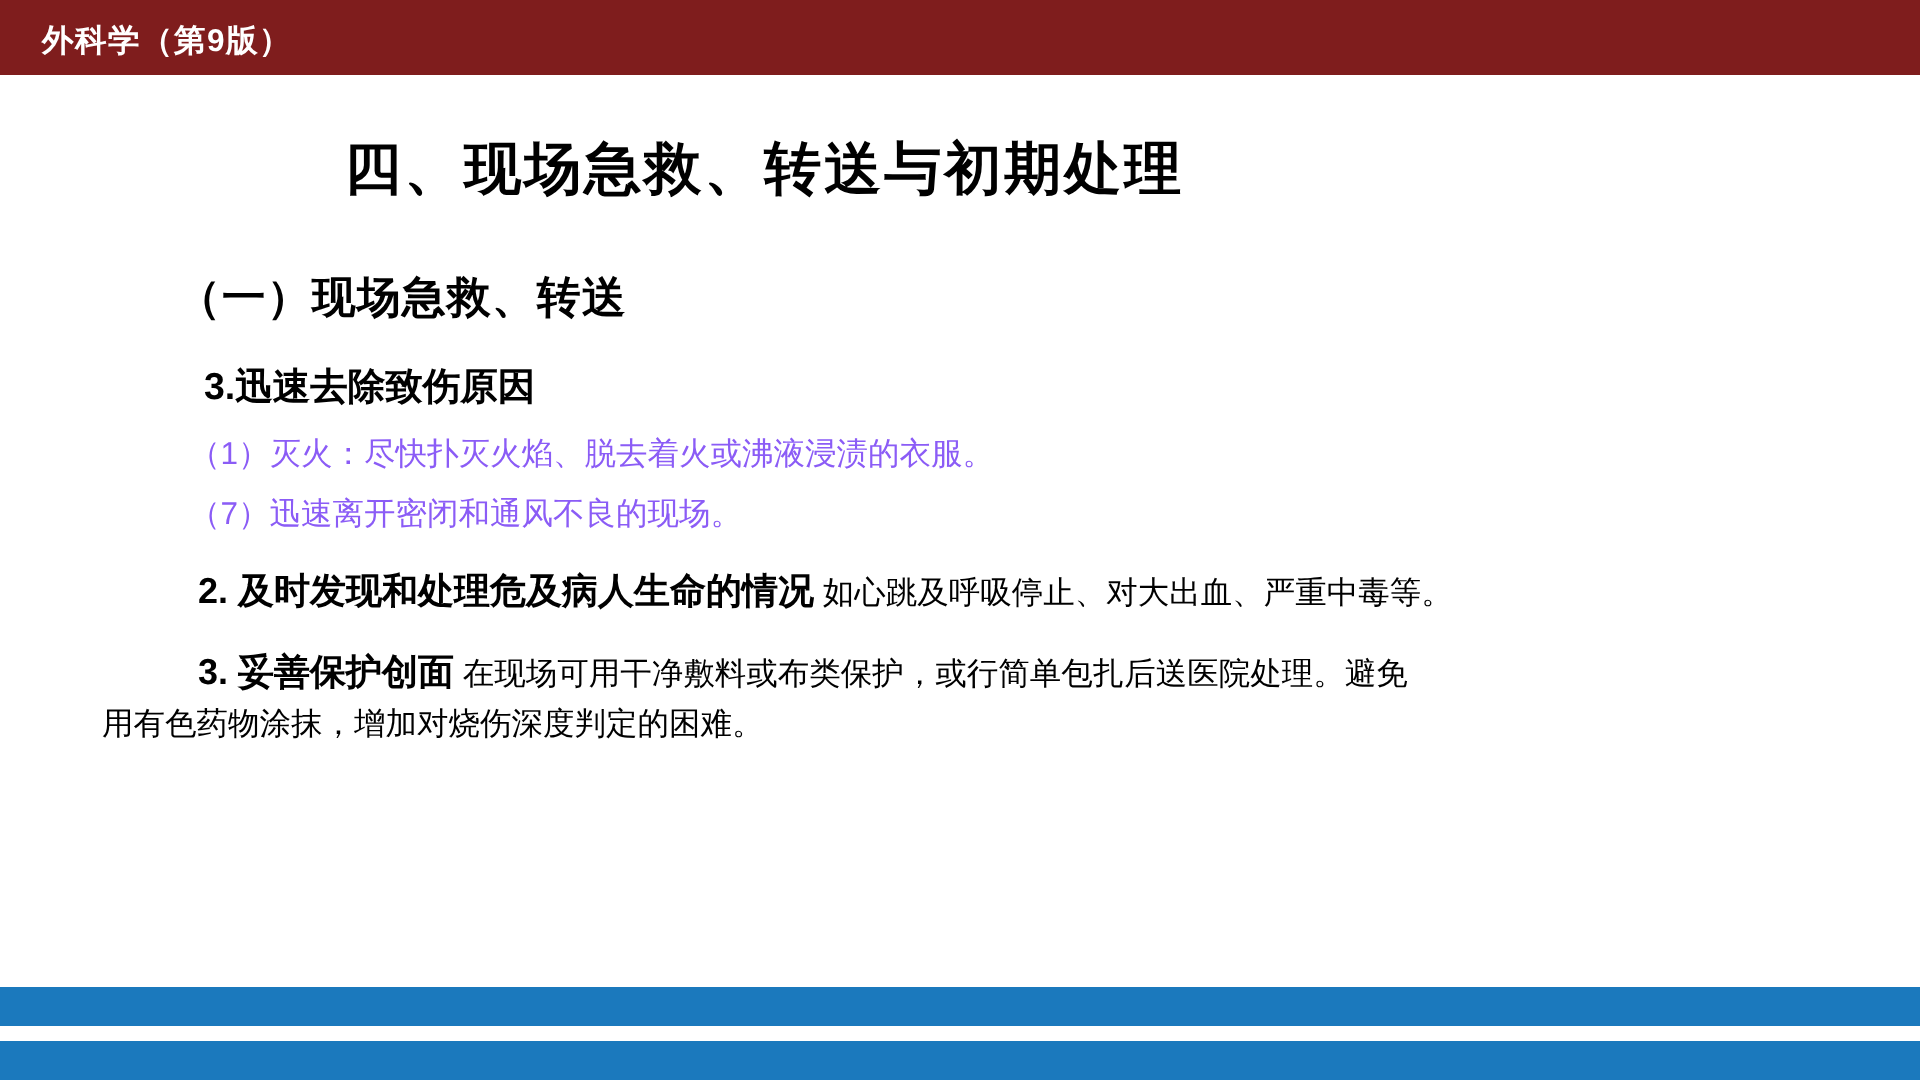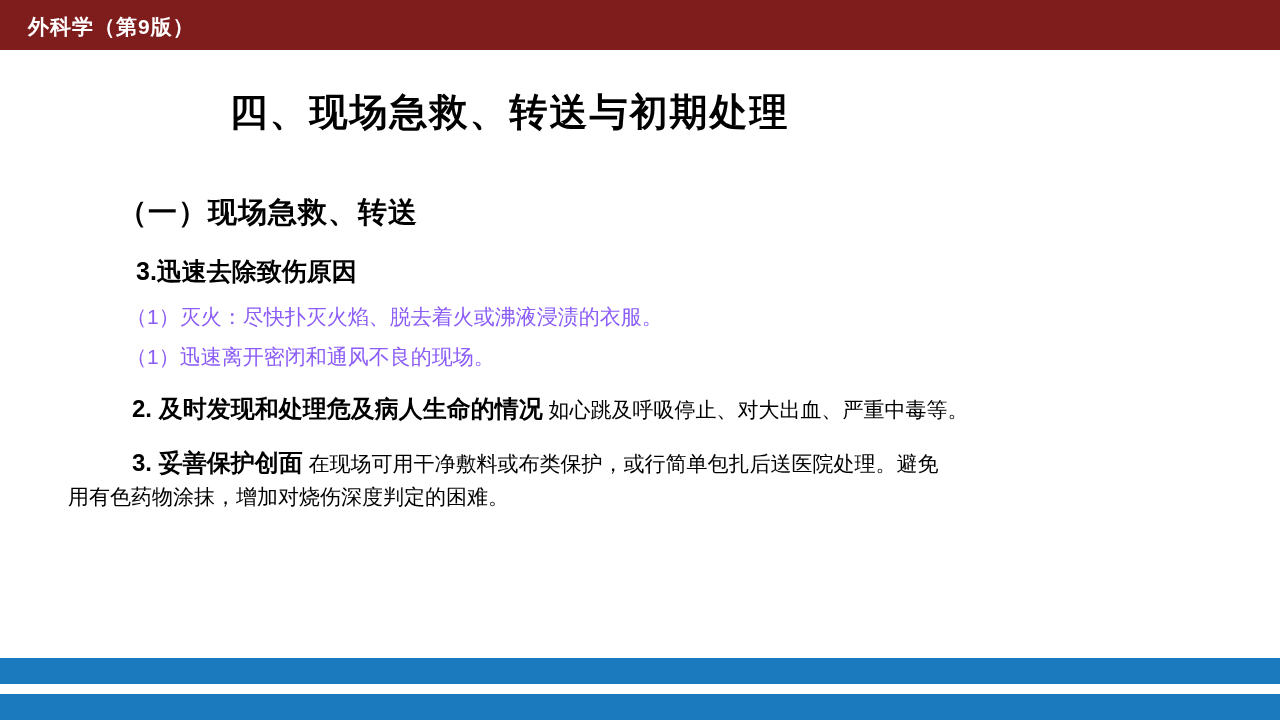--- a/index.html
+++ b/index.html
@@ -73,21 +73,21 @@
   }
   .slide-title {
     margin: 37px 0 0 0;
     text-align: center;
     font-size: 38px;
     font-weight: bold;
     color: #000000;
     letter-spacing: 2px;
   }
   .section-head {
-    margin: 55px 0 0 118px;
+    margin: 41px 0 0 118px;
     font-size: 29px;
     font-weight: bold;
     color: #000000;
     letter-spacing: 1px;
   }
   .item-head {
     margin: 22px 0 0 136px;
     font-size: 25px;
     font-weight: bold;
     color: #000000;
@@ -138,21 +138,21 @@
 
   <div class="content">
 
     <div class="slide-title">四、现场急救、转送与初期处理</div>
 
     <div class="section-head">（一）现场急救、转送</div>
 
     <div class="item-head">3.迅速去除致伤原因</div>
 
     <div class="para">（1）灭火：尽快扑灭火焰、脱去着火或沸液浸渍的衣服。</div>
-    <div class="para para-tight">（1）迅速离开密闭和通风不良的现场。</div>
+    <div class="para para-tight">（7）迅速离开密闭和通风不良的现场。</div>
 
     <div class="mixed">
       <span class="lead">2. 及时发现和处理危及病人生命的情况</span><span> 如心跳及呼吸停止、对大出血、严重中毒等。</span>
     </div>
 
     <div class="wrap-block">
       <span class="lead">3. 妥善保护创面</span><span>  在现场可用干净敷料或布类保护，或行简单包扎后送医院处理。避免</span><br><span class="hang">用有色药物涂抹，增加对烧伤深度判定的困难。</span>
     </div>
 
   </div>

